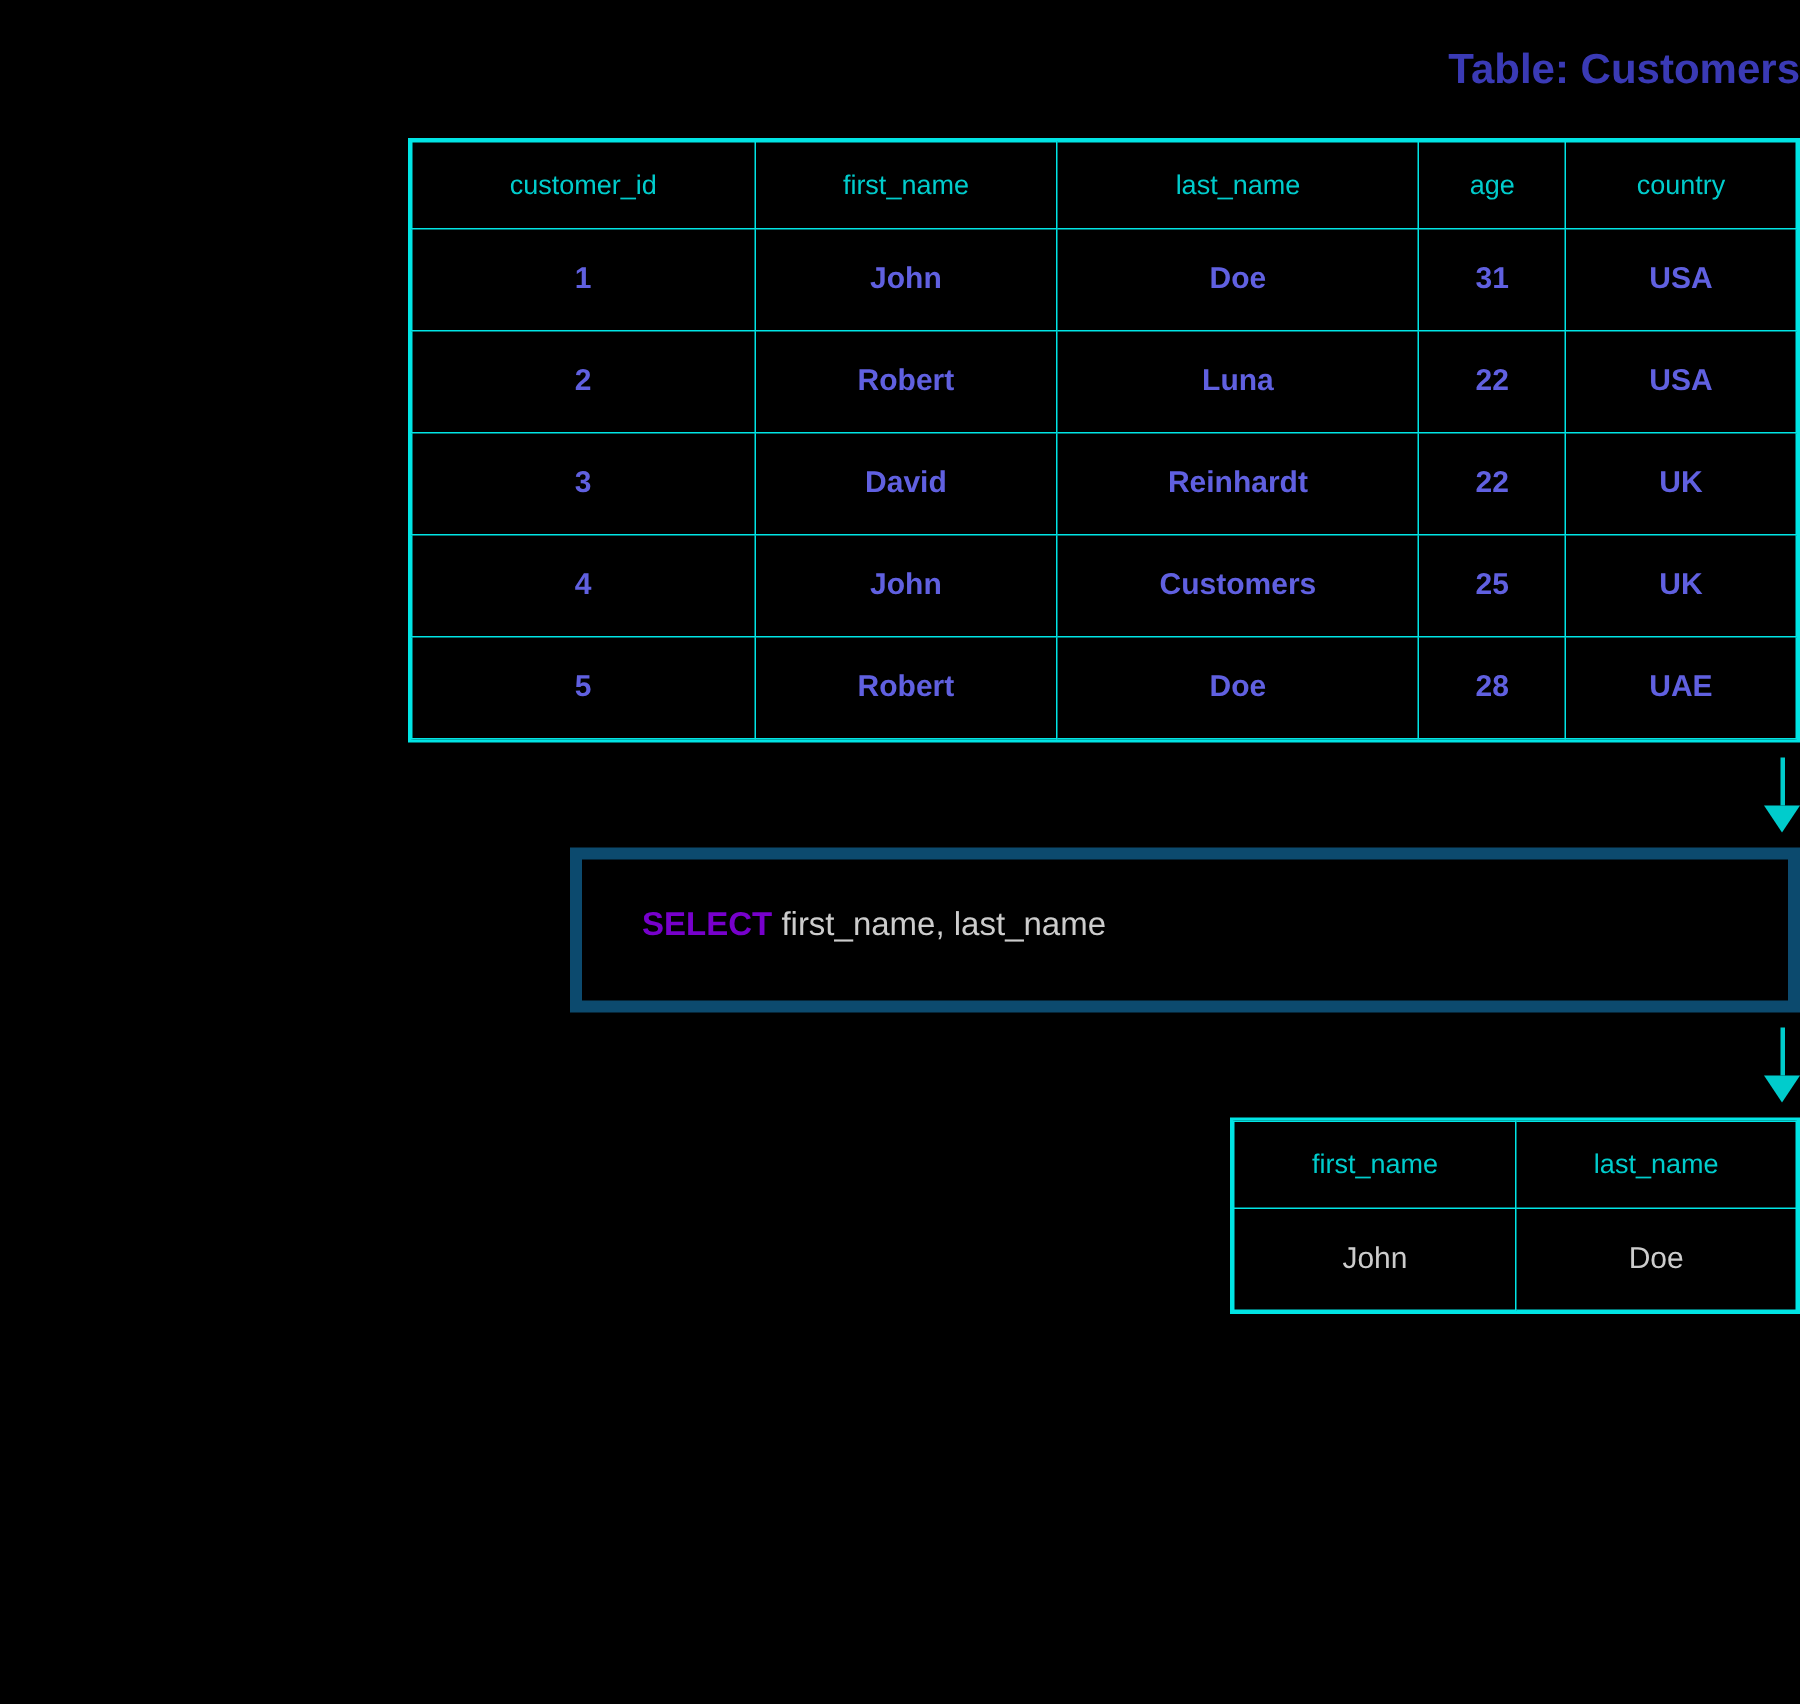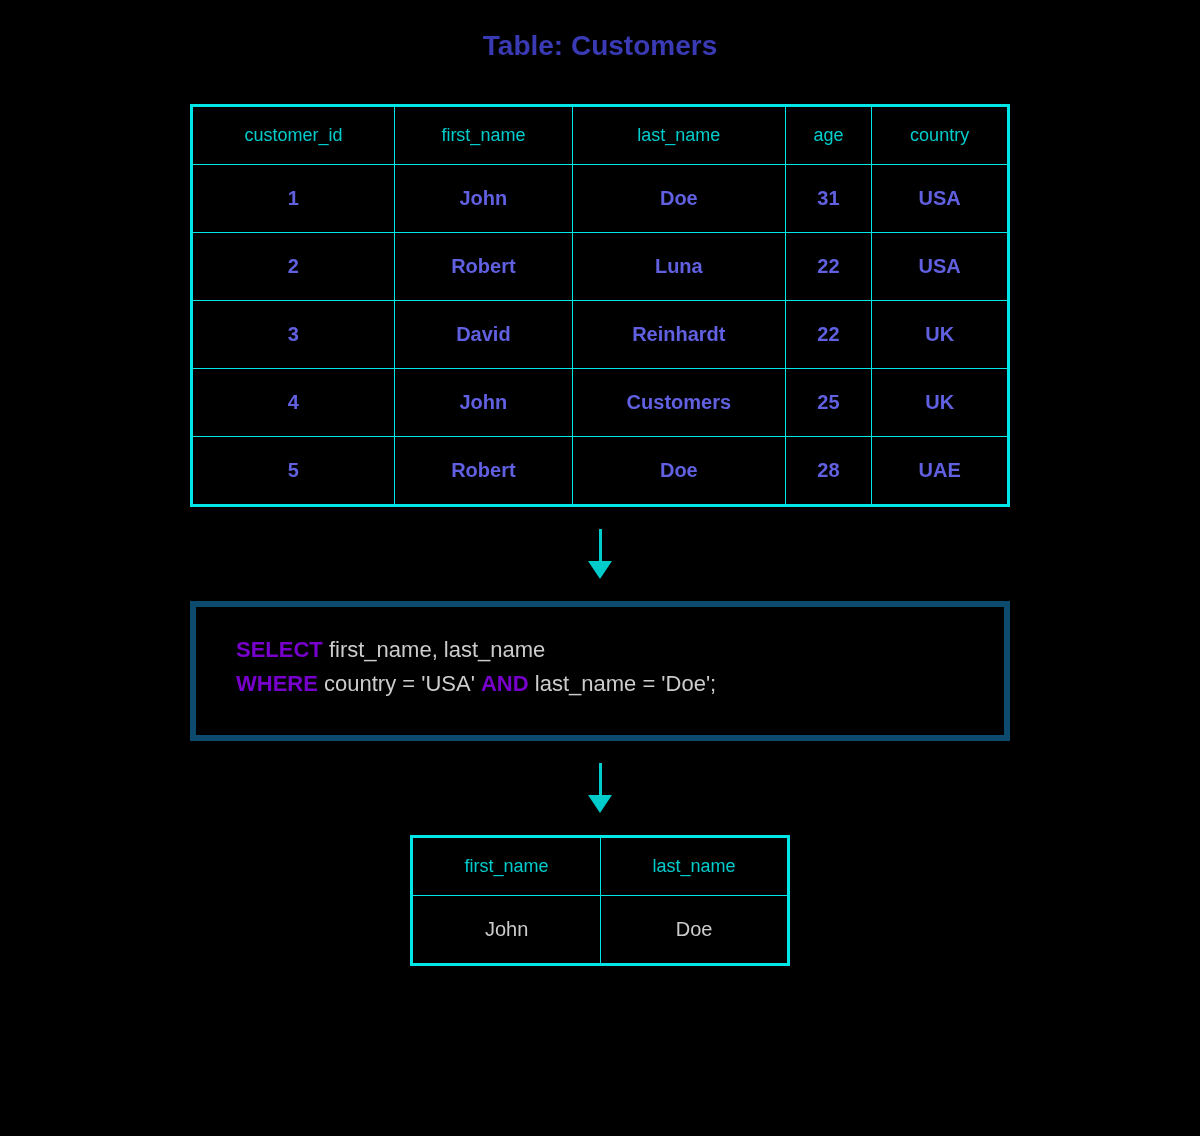--- a/index.html
+++ b/index.html
@@ -15,37 +15,37 @@
       align-items: flex-start;
       min-height: 1136px;
       width: 1200px;
       font-family: Arial, sans-serif;
       padding: 30px 0;
     }
 
     .page-container {
       display: flex;
       flex-direction: column;
-      align-items: center;
+      align-items: flex-end;
       width: 100%;
-      gap: 12px;
+      gap: 0;
     }
 
     .page-title {
       color: #3a3ab5;
       font-size: 28px;
       font-weight: bold;
       margin-bottom: 30px;
       text-align: center;
     }
 
     
     .customers-table-wrapper {
       border: 2px solid #00e5e5;
-      width: 820px;
+      width: 928px;
     }
 
     .customers-table {
       width: 100%;
       border-collapse: collapse;
     }
 
     .customers-table th {
       color: #00cccc;
       font-size: 18px;
@@ -82,21 +82,21 @@
     .arrow-head {
       width: 0;
       height: 0;
       border-left: 12px solid transparent;
       border-right: 12px solid transparent;
       border-top: 18px solid #00cccc;
     }
 
     
     .sql-box {
-      border: 6px solid #0c4a6e;
+      border: 8px solid #0c4a6e;
       width: 820px;
       padding: 30px 40px;
       background: #000;
     }
 
     .sql-line {
       font-size: 22px;
       margin-bottom: 8px;
       white-space: nowrap;
     }
@@ -206,26 +206,20 @@
   <div class="arrow-down">
     <div class="arrow-line"></div>
     <div class="arrow-head"></div>
   </div>
 
   <div class="sql-box">
     <div class="sql-line">
       <span class="sql-keyword">SELECT</span>
       <span class="sql-text"> first_name, last_name</span>
     </div>
-    <div class="sql-line">
-      <span class="sql-keyword">WHERE</span>
-      <span class="sql-text"> country = 'USA' </span>
-      <span class="sql-keyword-inline">AND</span>
-      <span class="sql-text"> last_name = 'Doe';</span>
-    </div>
   </div>
 
   <div class="arrow-down">
     <div class="arrow-line"></div>
     <div class="arrow-head"></div>
   </div>
 
   <div class="result-table-wrapper">
     <table class="result-table">
       <thead>

